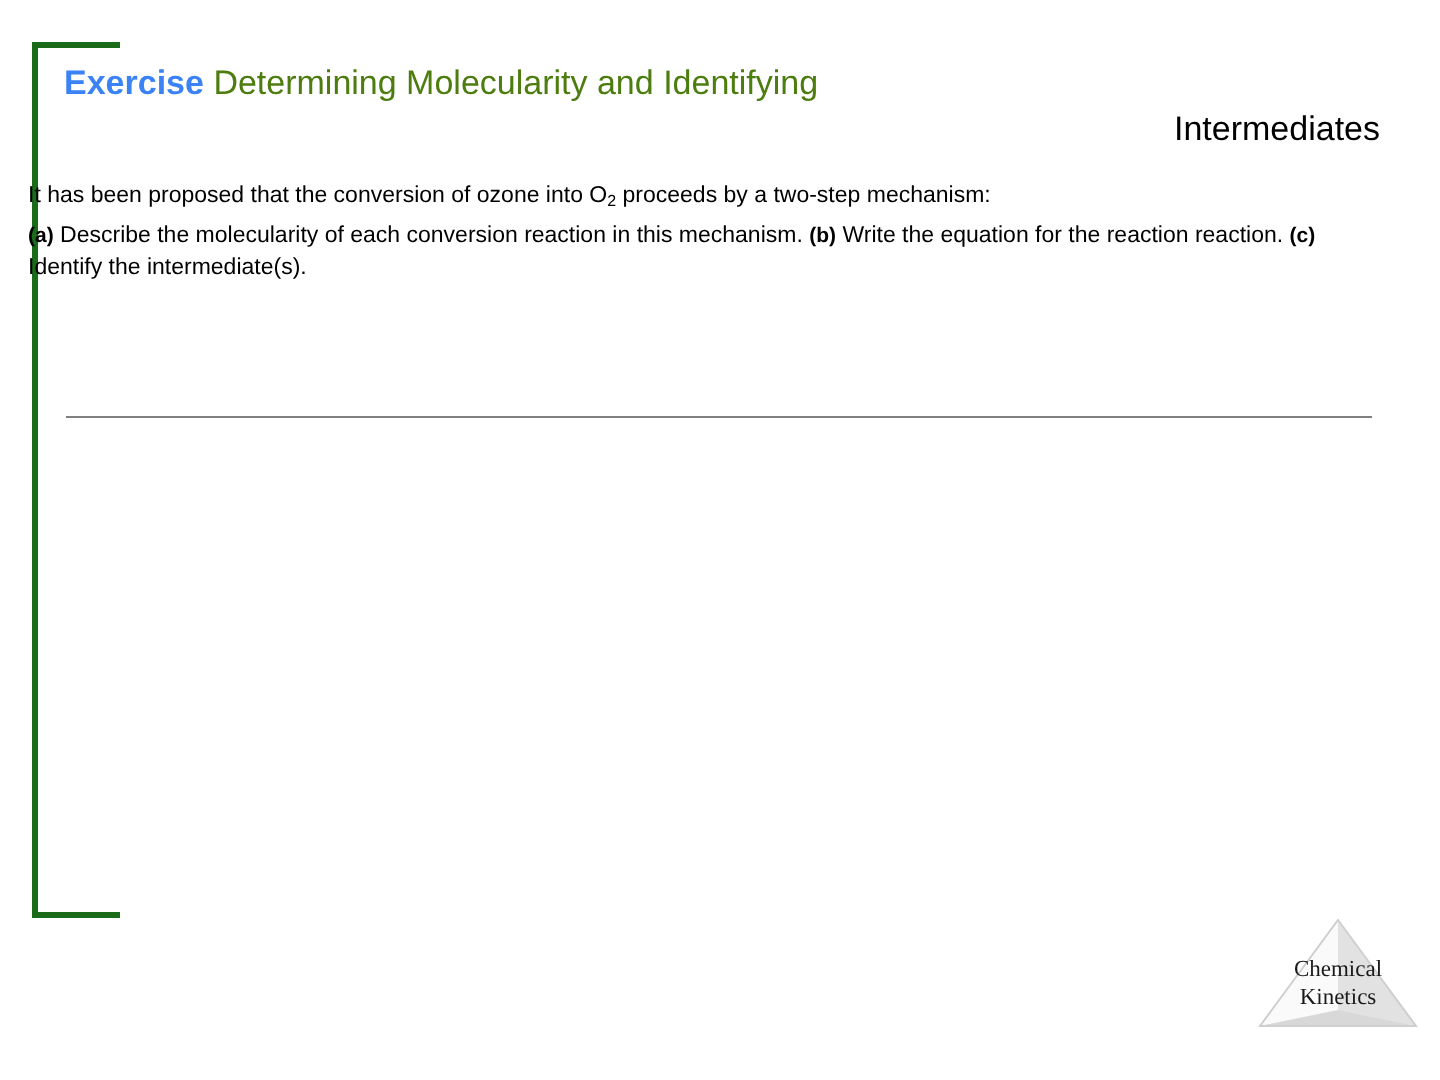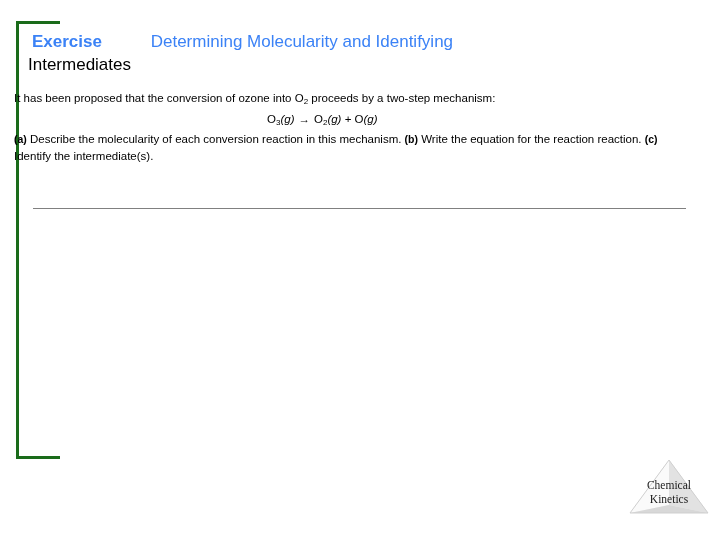--- a/index.html
+++ b/index.html
@@ -64,26 +64,25 @@
   }
   .title-line-1 {
     text-align: left;
     padding-left: 4px;
   }
   .exercise-word {
     color: #3b82f6;
     font-weight: bold;
   }
   .title-rest {
-    color: #3b82f6;
+    color: #4d7c0f;
     font-weight: normal;
-    margin-left: 44px;
   }
   .title-line-2 {
-    text-align: left;
+    text-align: right;
   }
 
   
   .body-block {
     position: absolute;
     left: 14px;
     top: 90px;
     width: 656px;
     font-size: 11.5px;
     line-height: 16.5px;
@@ -158,21 +157,20 @@
     <div class="title-line title-line-1">
       <span class="exercise-word">Exercise</span><span>&nbsp;</span><span class="title-rest">Determining Molecularity and Identifying</span>
     </div>
     <div class="title-line title-line-2">Intermediates</div>
   </div>
 
   <div class="body-block">
 
     <p class="para"><span>It has been proposed that the conversion of ozone into O</span><sub>2</sub><span> proceeds by a two-step mechanism:</span></p>
 
-    <p class="eqn"><span class="eqn-inner"><span>O</span><sub>3</sub><span class="ital">(g)</span><span class="arrow">→</span><span>O</span><sub>2</sub><span class="ital">(g)</span><span>&nbsp;</span><span>+</span><span>&nbsp;</span><span>O</span><span class="ital">(g)</span></span></p>
 
 
     <p class="para"><span class="bold">(a)</span><span> Describe the molecularity of each conversion reaction in this mechanism. </span><span class="bold">(b)</span><span> Write the equation for the reaction reaction. </span><span class="bold">(c)</span><span> Identify the intermediate(s).</span></p>
 
   </div>
 
   <div class="divider"></div>
 
   <div class="logo">
     <svg width="82" height="58" viewBox="0 0 82 58">

